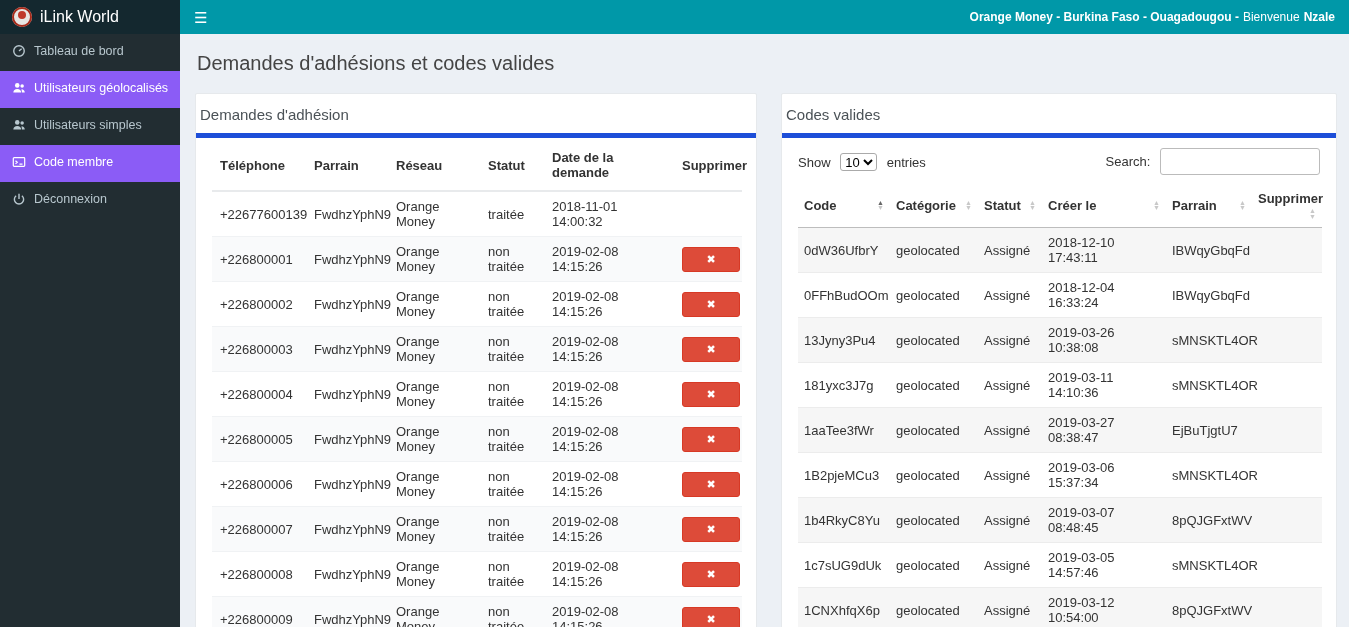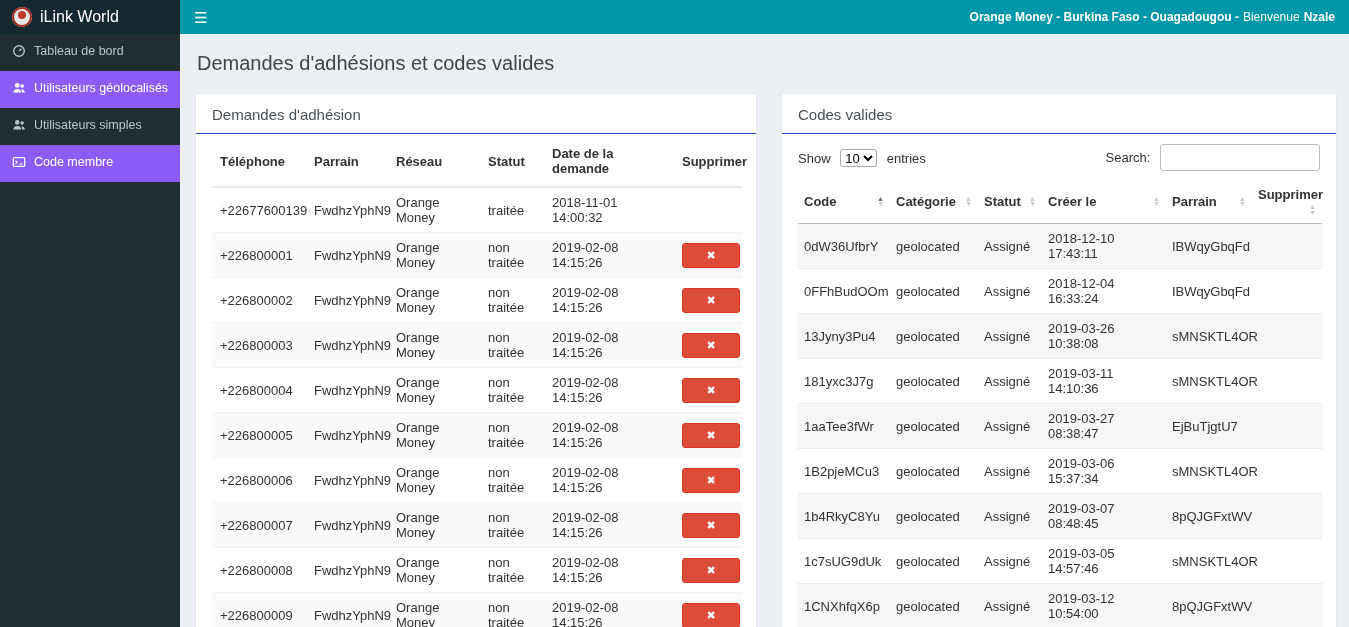--- a/index.html
+++ b/index.html
@@ -22,21 +22,21 @@
   .side-item.active{background:#8b5cf6;color:#fff}
   .side-item svg{width:14px;height:14px;flex:none}
 
   
   .content{position:absolute;left:180px;top:34px;right:0;bottom:0;padding:14px 15px;overflow:hidden}
   .page-title{font-size:20px;font-weight:normal;color:#444;margin:4px 0 18px 2px}
   .panels{display:flex;gap:24px;align-items:flex-start}
   .panel{background:#fff;border:1px solid #e6e9ec;border-radius:2px}
   .panel-left{width:562px}
   .panel-right{width:556px}
-  .panel-header{padding:12px 16px 10px;font-size:15px;color:#4b5257;border-bottom:1px solid #1d4ed8}
+  .panel-header{padding:12px 4px 10px;font-size:15px;color:#4b5257;border-bottom:5px solid #1d4ed8}
   .panel-body{padding:2px 16px 10px}
 
   table{border-collapse:collapse;width:100%;font-size:13px;table-layout:fixed}
   th{text-align:left;font-weight:bold}
 
   
   .adh-table th{padding:10px 8px;border-bottom:2px solid #e8eaec}
   .adh-table td{padding:7px 8px;border-top:1px solid #f0f2f4;vertical-align:middle}
   .adh-table tbody tr:nth-child(even){background:#f9fafb}
   .btn-delete{background:#dd4b39;border:1px solid #d73925;color:#fff;width:58px;height:25px;border-radius:3px;font-size:11px;cursor:pointer;line-height:1}
@@ -103,20 +103,29 @@
     <span>Utilisateurs simples</span>
   </div>
   <div class="side-item active">
     <span>
       <svg viewBox="0 0 16 16" fill="none" stroke="currentColor" stroke-width="1.4">
           <rect x="1.5" y="3" width="13" height="10" rx="1"></rect>
           <path d="M4 6.5l2 1.8-2 1.8M8.5 10.5h3.5"></path>
         </svg>
     </span>
     <span>Code membre</span>
+  </div>
+  <div class="side-item">
+    <span>
+      <svg viewBox="0 0 16 16" fill="none" stroke="currentColor" stroke-width="1.6">
+          <path d="M8 2v6"></path>
+          <path d="M4.7 4.2a5.3 5.3 0 1 0 6.6 0"></path>
+        </svg>
+    </span>
+    <span>Déconnexion</span>
   </div>
 </div>
 
 <div class="content">
   <h1 class="page-title">Demandes d'adhésions et codes valides</h1>
 
   <div class="panels">
 
     <section class="panel panel-left">
       <div class="panel-header">Demandes d'adhésion</div>

